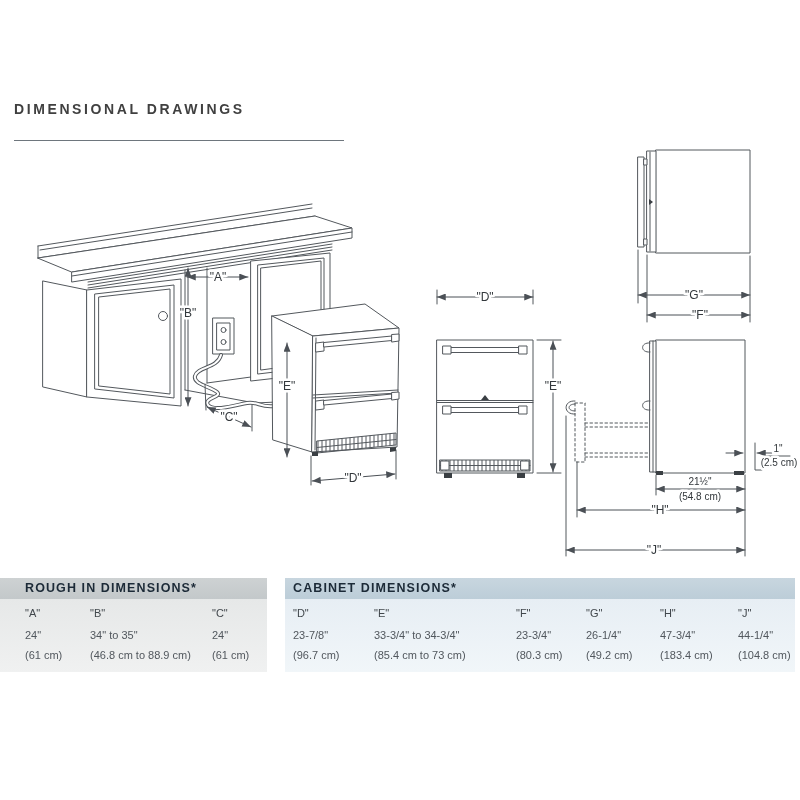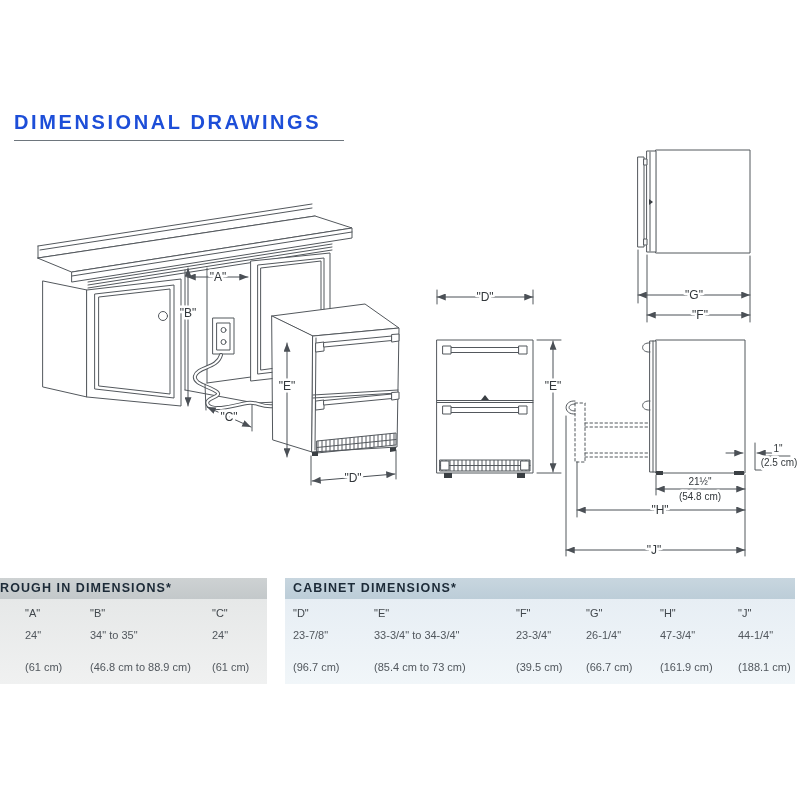--- a/index.html
+++ b/index.html
@@ -2,49 +2,49 @@
 <html><head>
 <meta charset="utf-8">
 <style>
   html,body{margin:0;padding:0;}
   body{
     width:800px;height:800px;position:relative;background:#ffffff;
     font-family:"Liberation Sans","DejaVu Sans",sans-serif;
     -webkit-font-smoothing:antialiased;
   }
   .page-title{
-    position:absolute;left:14px;top:111px;
-    font-size:20px;font-weight:bold;letter-spacing:2.6px;color:#1d4ed8;
+    position:absolute;left:14px;top:101px;
+    font-size:14px;font-weight:bold;letter-spacing:2.6px;color:#404040;
   }
   .title-rule{
     position:absolute;left:14px;top:140px;width:330px;height:1px;background:#6e767d;
   }
   #drawings{position:absolute;left:0;top:140px;}
   
   .dim-table{position:absolute;top:578px;}
   .dim-table .dt-header{
     height:21px;line-height:21px;font-size:12.5px;font-weight:bold;
     letter-spacing:1.1px;color:#1c2a37;white-space:nowrap;
   }
   .rough{left:0;width:267px;}
-  .rough .dt-header{background:linear-gradient(#ced2d3,#c3c8ca);}
+  .rough .dt-header{background:linear-gradient(#ced2d3,#c3c8ca);padding-left:25px;}
   .rough .dt-body{
     background:linear-gradient(#e6e8e8,#f0f1f1);
     display:grid;grid-template-columns:65px 122px 55px;padding-left:25px;
   }
   .cabinet{left:285px;width:510px;}
   .cabinet .dt-header{background:linear-gradient(#c8d6df,#bccdd8);padding-left:8px;}
   .cabinet .dt-body{
     background:linear-gradient(#e7eef4,#f1f6f9);
     display:grid;grid-template-columns:81px 142px 70px 74px 78px 57px;padding-left:8px;
   }
   .dt-col{min-width:0;}
   .dt-label{font-size:11px;color:#41474c;margin-top:8px;}
   .dt-val{font-size:11px;color:#51575d;margin-top:10px;white-space:nowrap;}
-  .dt-cm{font-size:11px;color:#51575d;margin-top:20px;margin-bottom:11px;white-space:nowrap;}
+  .dt-cm{font-size:11px;color:#51575d;margin-top:8px;margin-bottom:11px;white-space:nowrap;}
   
   text{
     font-family:"Liberation Sans","DejaVu Sans",sans-serif;
     fill:#33383c;paint-order:stroke;stroke:#ffffff;stroke-width:5px;stroke-linejoin:round;
   }
   .dimtxt{font-size:12px;}
   .smtxt{font-size:10px;}
 </style>
 </head>
 <body>
@@ -271,31 +271,31 @@
       <div class="dt-cm">(96.7 cm)</div>
     </div>
     <div class="dt-col">
       <div class="dt-label">"E"</div>
       <div class="dt-val">33-3/4" to 34-3/4"</div>
       <div class="dt-cm">(85.4 cm to 73 cm)</div>
     </div>
     <div class="dt-col">
       <div class="dt-label">"F"</div>
       <div class="dt-val">23-3/4"</div>
-      <div class="dt-cm">(39.5 cm)</div>
+      <div class="dt-cm">(80.3 cm)</div>
     </div>
     <div class="dt-col">
       <div class="dt-label">"G"</div>
       <div class="dt-val">26-1/4"</div>
-      <div class="dt-cm">(66.7 cm)</div>
+      <div class="dt-cm">(49.2 cm)</div>
     </div>
     <div class="dt-col">
       <div class="dt-label">"H"</div>
       <div class="dt-val">47-3/4"</div>
-      <div class="dt-cm">(161.9 cm)</div>
+      <div class="dt-cm">(183.4 cm)</div>
     </div>
     <div class="dt-col">
       <div class="dt-label">"J"</div>
       <div class="dt-val">44-1/4"</div>
-      <div class="dt-cm">(188.1 cm)</div>
+      <div class="dt-cm">(104.8 cm)</div>
     </div>
   </div>
 </div>
 
 </body></html>

